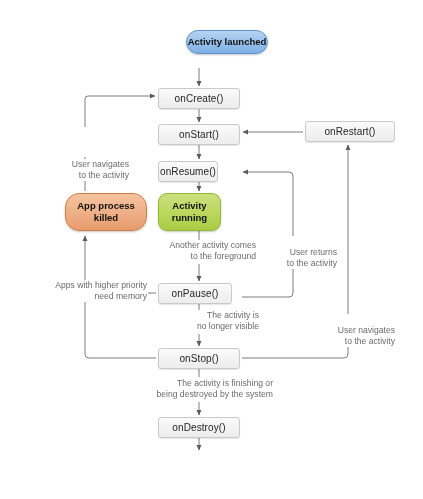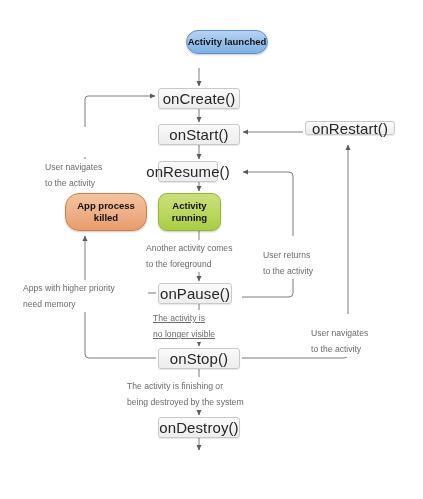--- a/index.html
+++ b/index.html
@@ -39,21 +39,21 @@
     z-index: 5;
   }
 
   
   .callback {
     background: linear-gradient(to bottom, #fbfbfb 0%, #f2f2f2 55%, #ededed 100%);
     border: 1px solid #c9c9c9;
     border-radius: 3px;
     box-shadow: 0 1px 1px rgba(0,0,0,0.10);
     color: #262626;
-    font-size: 15px;
+    font-size: 10px;
     letter-spacing: 0.1px;
   }
 
   
   .pill {
     border-radius: 14px;
     font-size: 9.5px;
     font-weight: bold;
     line-height: 12px;
     color: #111;
@@ -70,22 +70,22 @@
   .pill-orange {
     background: linear-gradient(to bottom, #f3c3a0 0%, #efb189 48%, #e89c6d 100%);
     border: 1px solid #cf7f46;
   }
 
   
   .edge-label {
     position: absolute;
     color: #6b6b6b;
     font-size: 8.6px;
-    line-height: 16px;
-    text-align: left;
+    line-height: 11px;
+    text-align: right;
     z-index: 4;
     background: #ffffff;
     padding: 0 1px;
     white-space: pre-line;
   }
 </style>
 </head>
 <body>
 
 <div id="diagram">
@@ -140,21 +140,21 @@
   </div>
 
   <div class="node callback" style="left:158px; top:88px; width:82px; height:21px;">
     <span>onCreate()</span>
   </div>
 
   <div class="node callback" style="left:158px; top:124px; width:82px; height:21px;">
     <span>onStart()</span>
   </div>
 
-  <div class="node callback" style="left:305px; top:121px; width:90px; height:14px;">
+  <div class="node callback" style="left:305px; top:121px; width:90px; height:21px;">
     <span>onRestart()</span>
   </div>
 
   <div class="node callback" style="left:158px; top:161px; width:60px; height:21px;">
     <span>onResume()</span>
   </div>
 
   <div class="node pill pill-orange" style="left:44px; top:193px; width:82px; height:38px;margin-left:21px;">
     <span>App process
 killed</span>
@@ -183,21 +183,21 @@
 
   <div class="edge-label" style="left:145px; top:240px; width:110px;">Another activity comes
 to the foreground</div>
 
   <div class="edge-label" style="left:262px; top:247px; width:74px;">User returns
 to the activity</div>
 
   <div class="edge-label" style="left:22px; top:280px; width:124px;">Apps with higher priority
 need memory</div>
 
-  <div class="edge-label" style="left:152px; top:310px; width:94px;text-decoration:underline;">The activity is
+  <div class="edge-label" style="left:164px; top:310px; width:94px;">The activity is
 no longer visible</div>
 
   <div class="edge-label" style="left:310px; top:325px; width:84px;">User navigates
 to the activity</div>
 
   <div class="edge-label" style="left:126px; top:378px; width:146px;">The activity is finishing or
 being destroyed by the system</div>
 
 </div>
 

